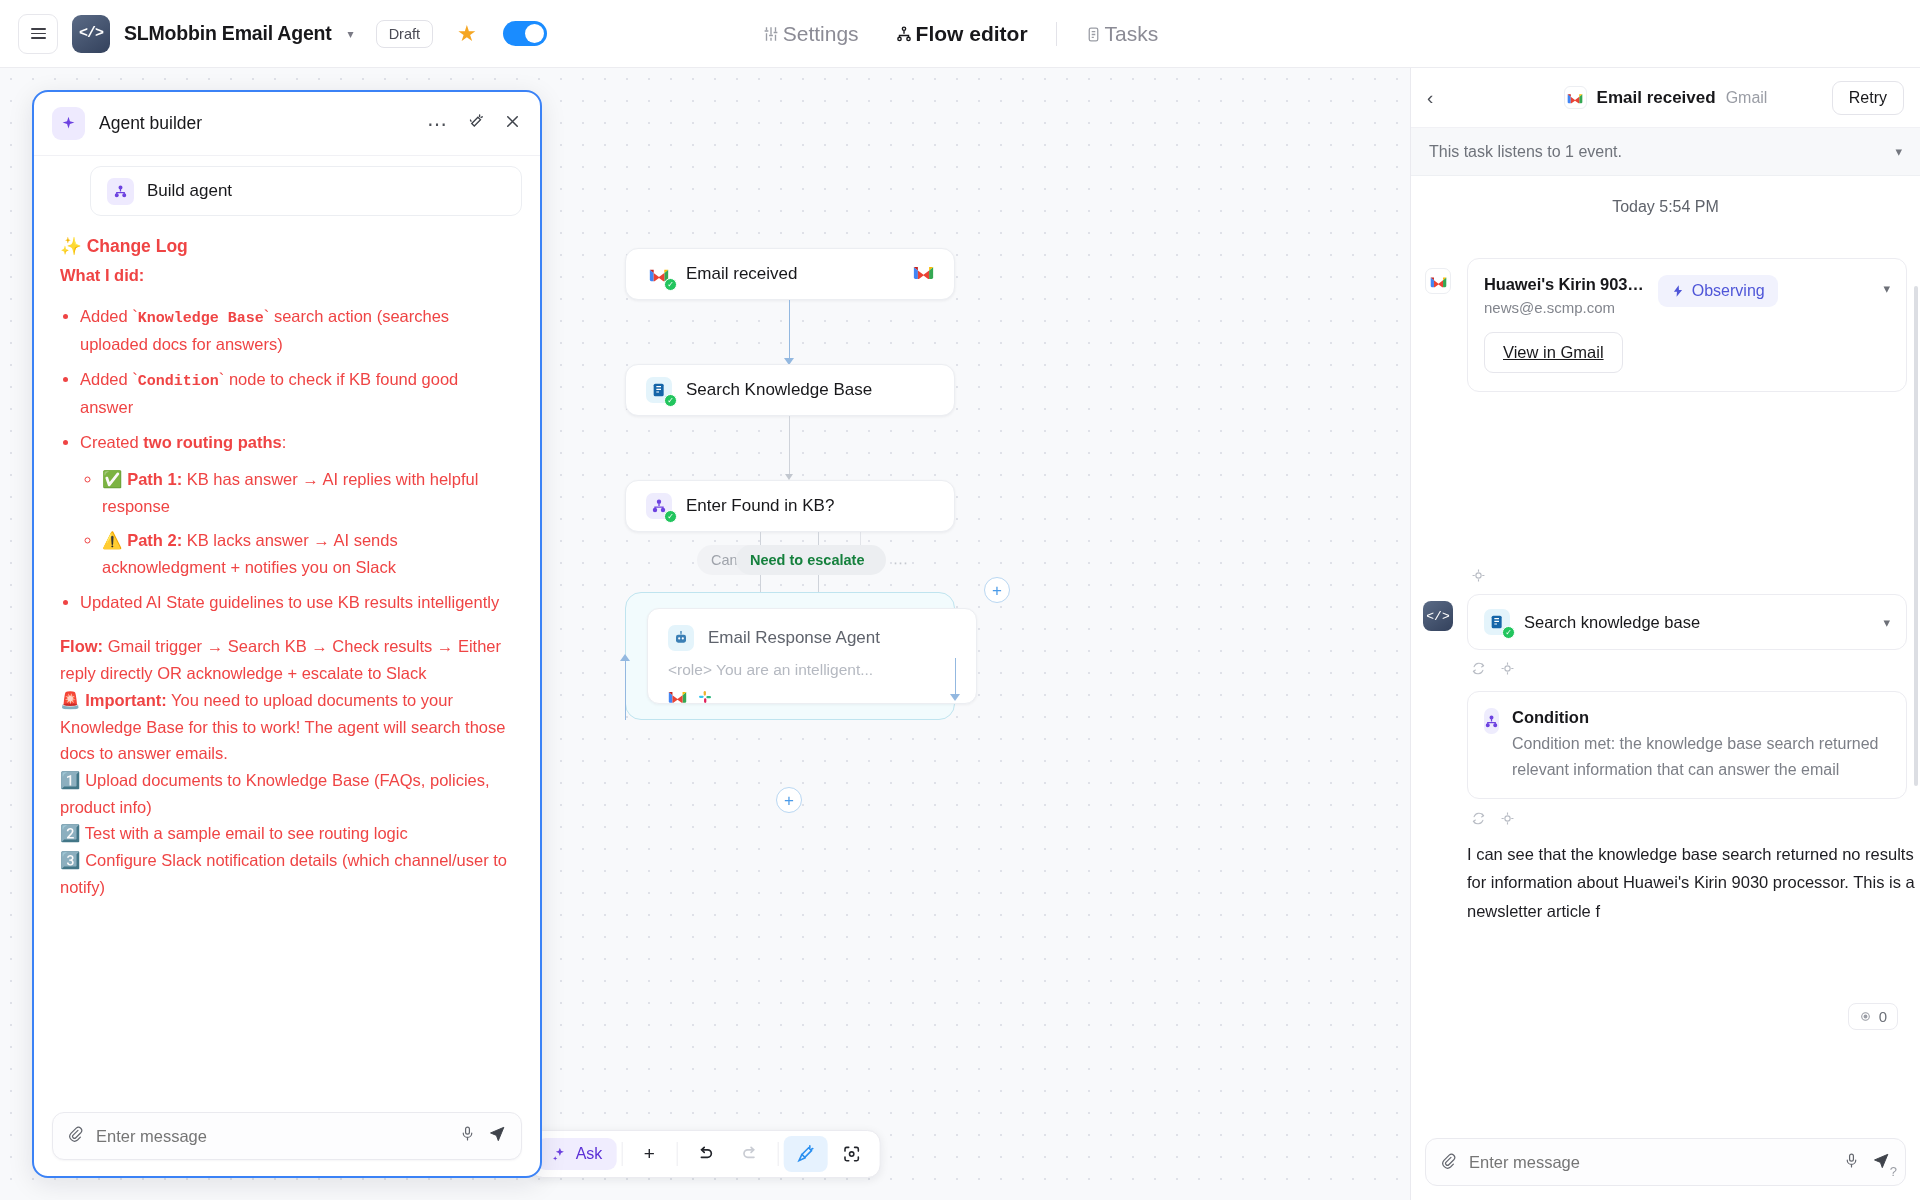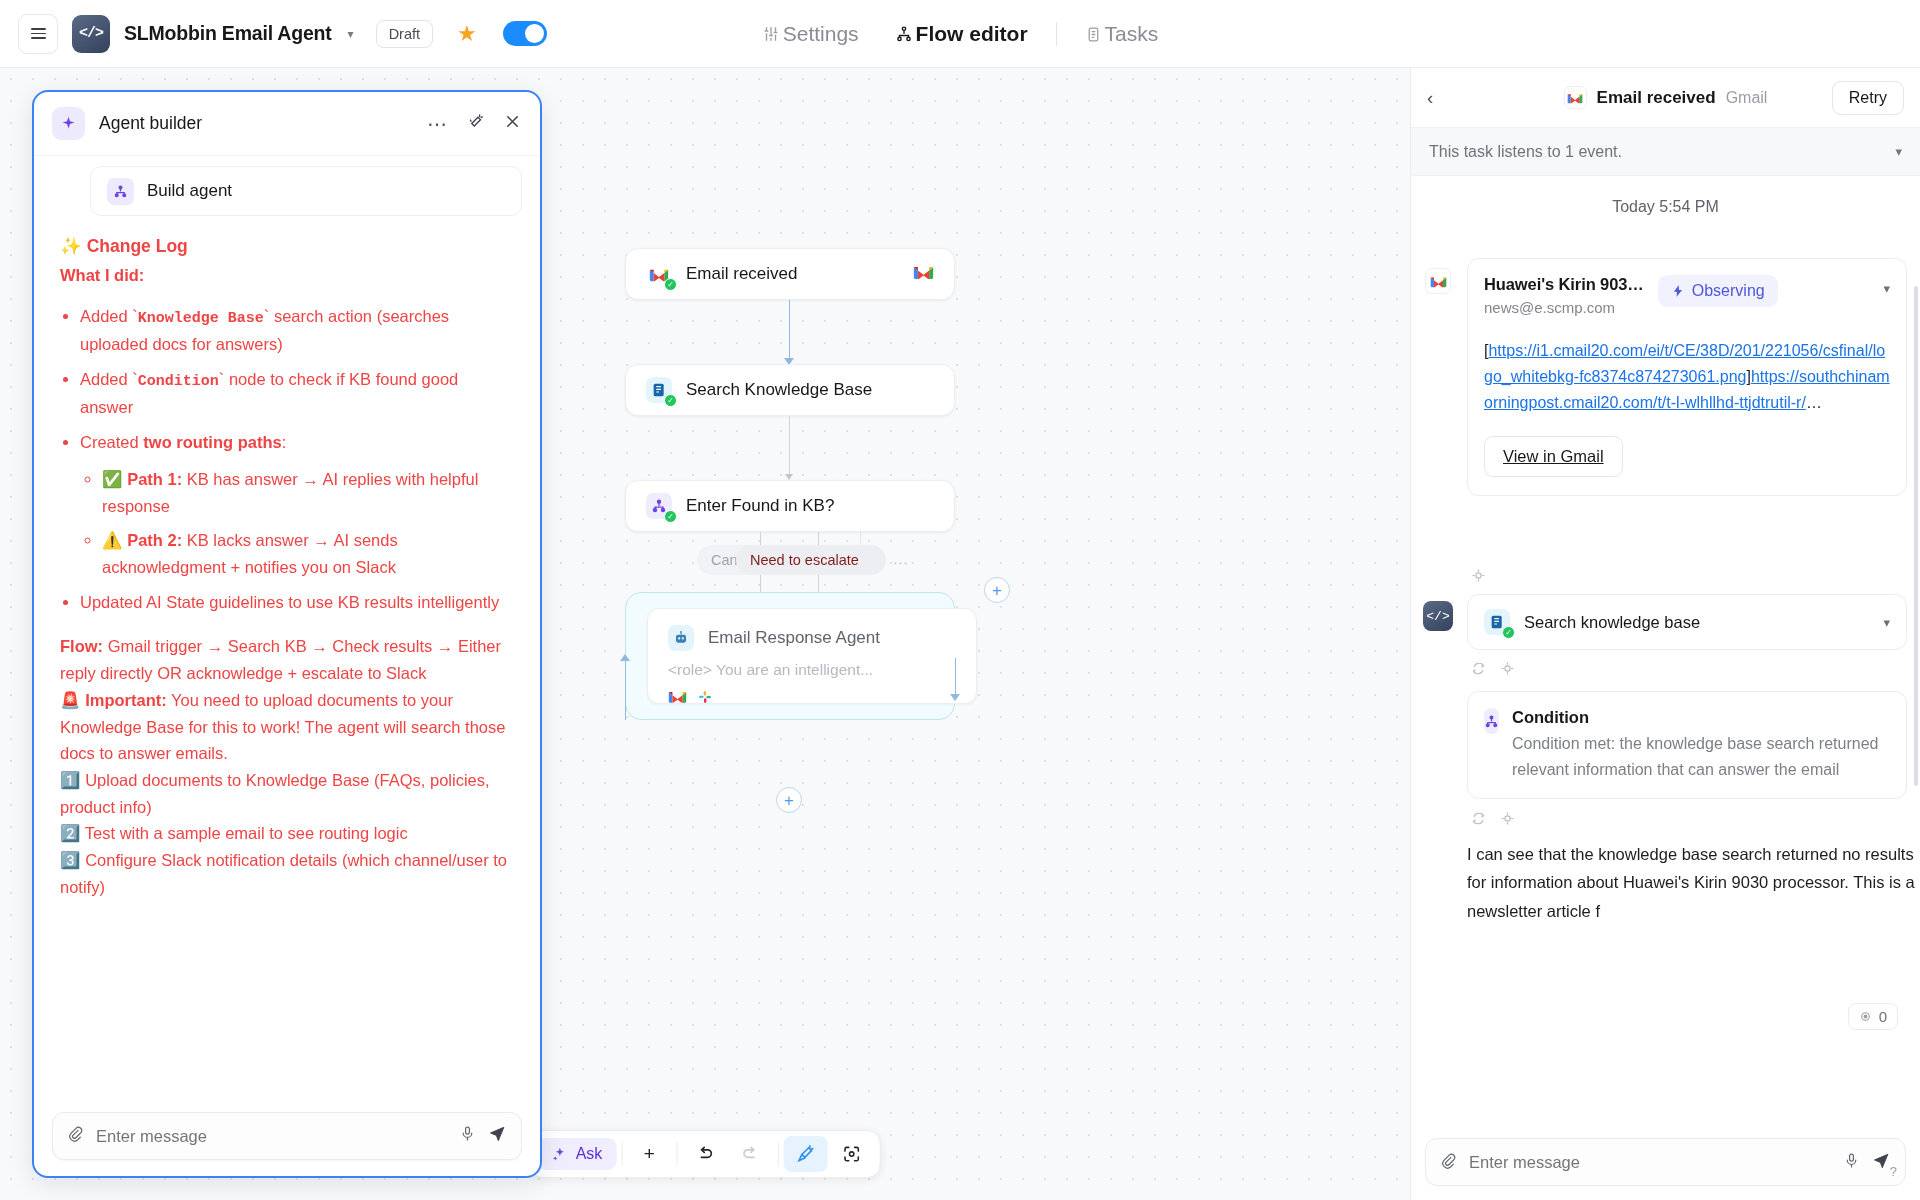--- a/index.html
+++ b/index.html
@@ -113,21 +113,21 @@
   .arrowhead-grey {
     position: absolute; width: 0; height: 0;
     border-left: 4.5px solid transparent; border-right: 4.5px solid transparent;
     border-top: 6.5px solid #c2c7cf;
   }
   .chip {
     position: absolute; height: 30px; border-radius: 16px;
     background: #f1f2f5; display: flex; align-items: center; padding: 0 14px;
     font-size: 14.5px; color: #6c7079; white-space: nowrap;
   }
-  .chip.front { background: #eceef1; color: #7f1d1d; font-weight: 400; z-index: 6; }
+  .chip.front { background: #eceef1; color: #15803d; font-weight: 700; z-index: 6; }
   .chip.back { color: #9fa3ab; z-index: 5; }
 
   .agentgroup {
     position: absolute; border: 1.6px solid #bfe4ef; border-radius: 16px;
     background: #f2fbfd;
   }
   .agentcard {
     position: absolute; background: #fff; border: 1px solid #eceef2;
     border-radius: 12px; box-shadow: 0 1px 3px rgba(16,24,40,.05);
     padding: 16px 20px;
@@ -671,23 +671,20 @@
             <div class="efrom">news@e.scmp.com</div>
           </div>
           <div class="observing">
             <svg width="14" height="14" viewBox="0 0 24 24" fill="#4f56d8">
                 <path d="M13.2 2 5 13.4h5.2L9.6 22 19 10.2h-5.4z"></path>
               </svg>
             <span>Observing</span>
           </div>
           <span class="ecv">▾</span>
         </div>
-        <div class="elinks">
-          <span class="brk">[</span><a href="#">https://i1.cmail20.com/ei/t/CE/38D/201/221056/csfinal/logo_whitebkg-fc8374c874273061.png</a><span class="brk">]</span><a href="#">https://southchinamorningpost.cmail20.com/t/t-l-wlhllhd-ttjdtrutil-r/</a><span class="brk">…</span>
-        </div>
         <a class="viewgmail" href="#">View in Gmail</a>
       </div>
 
       <div class="stepicons" style="top:392px;">
         <span>
           <svg width="15" height="15" viewBox="0 0 24 24" fill="none" stroke="#b8bcc4" stroke-width="1.8">
               <circle cx="12" cy="12" r="4.2"></circle>
               <path d="M12 2.5v3.5M12 18v3.5M2.5 12H6M18 12h3.5"></path>
             </svg>
         </span>

